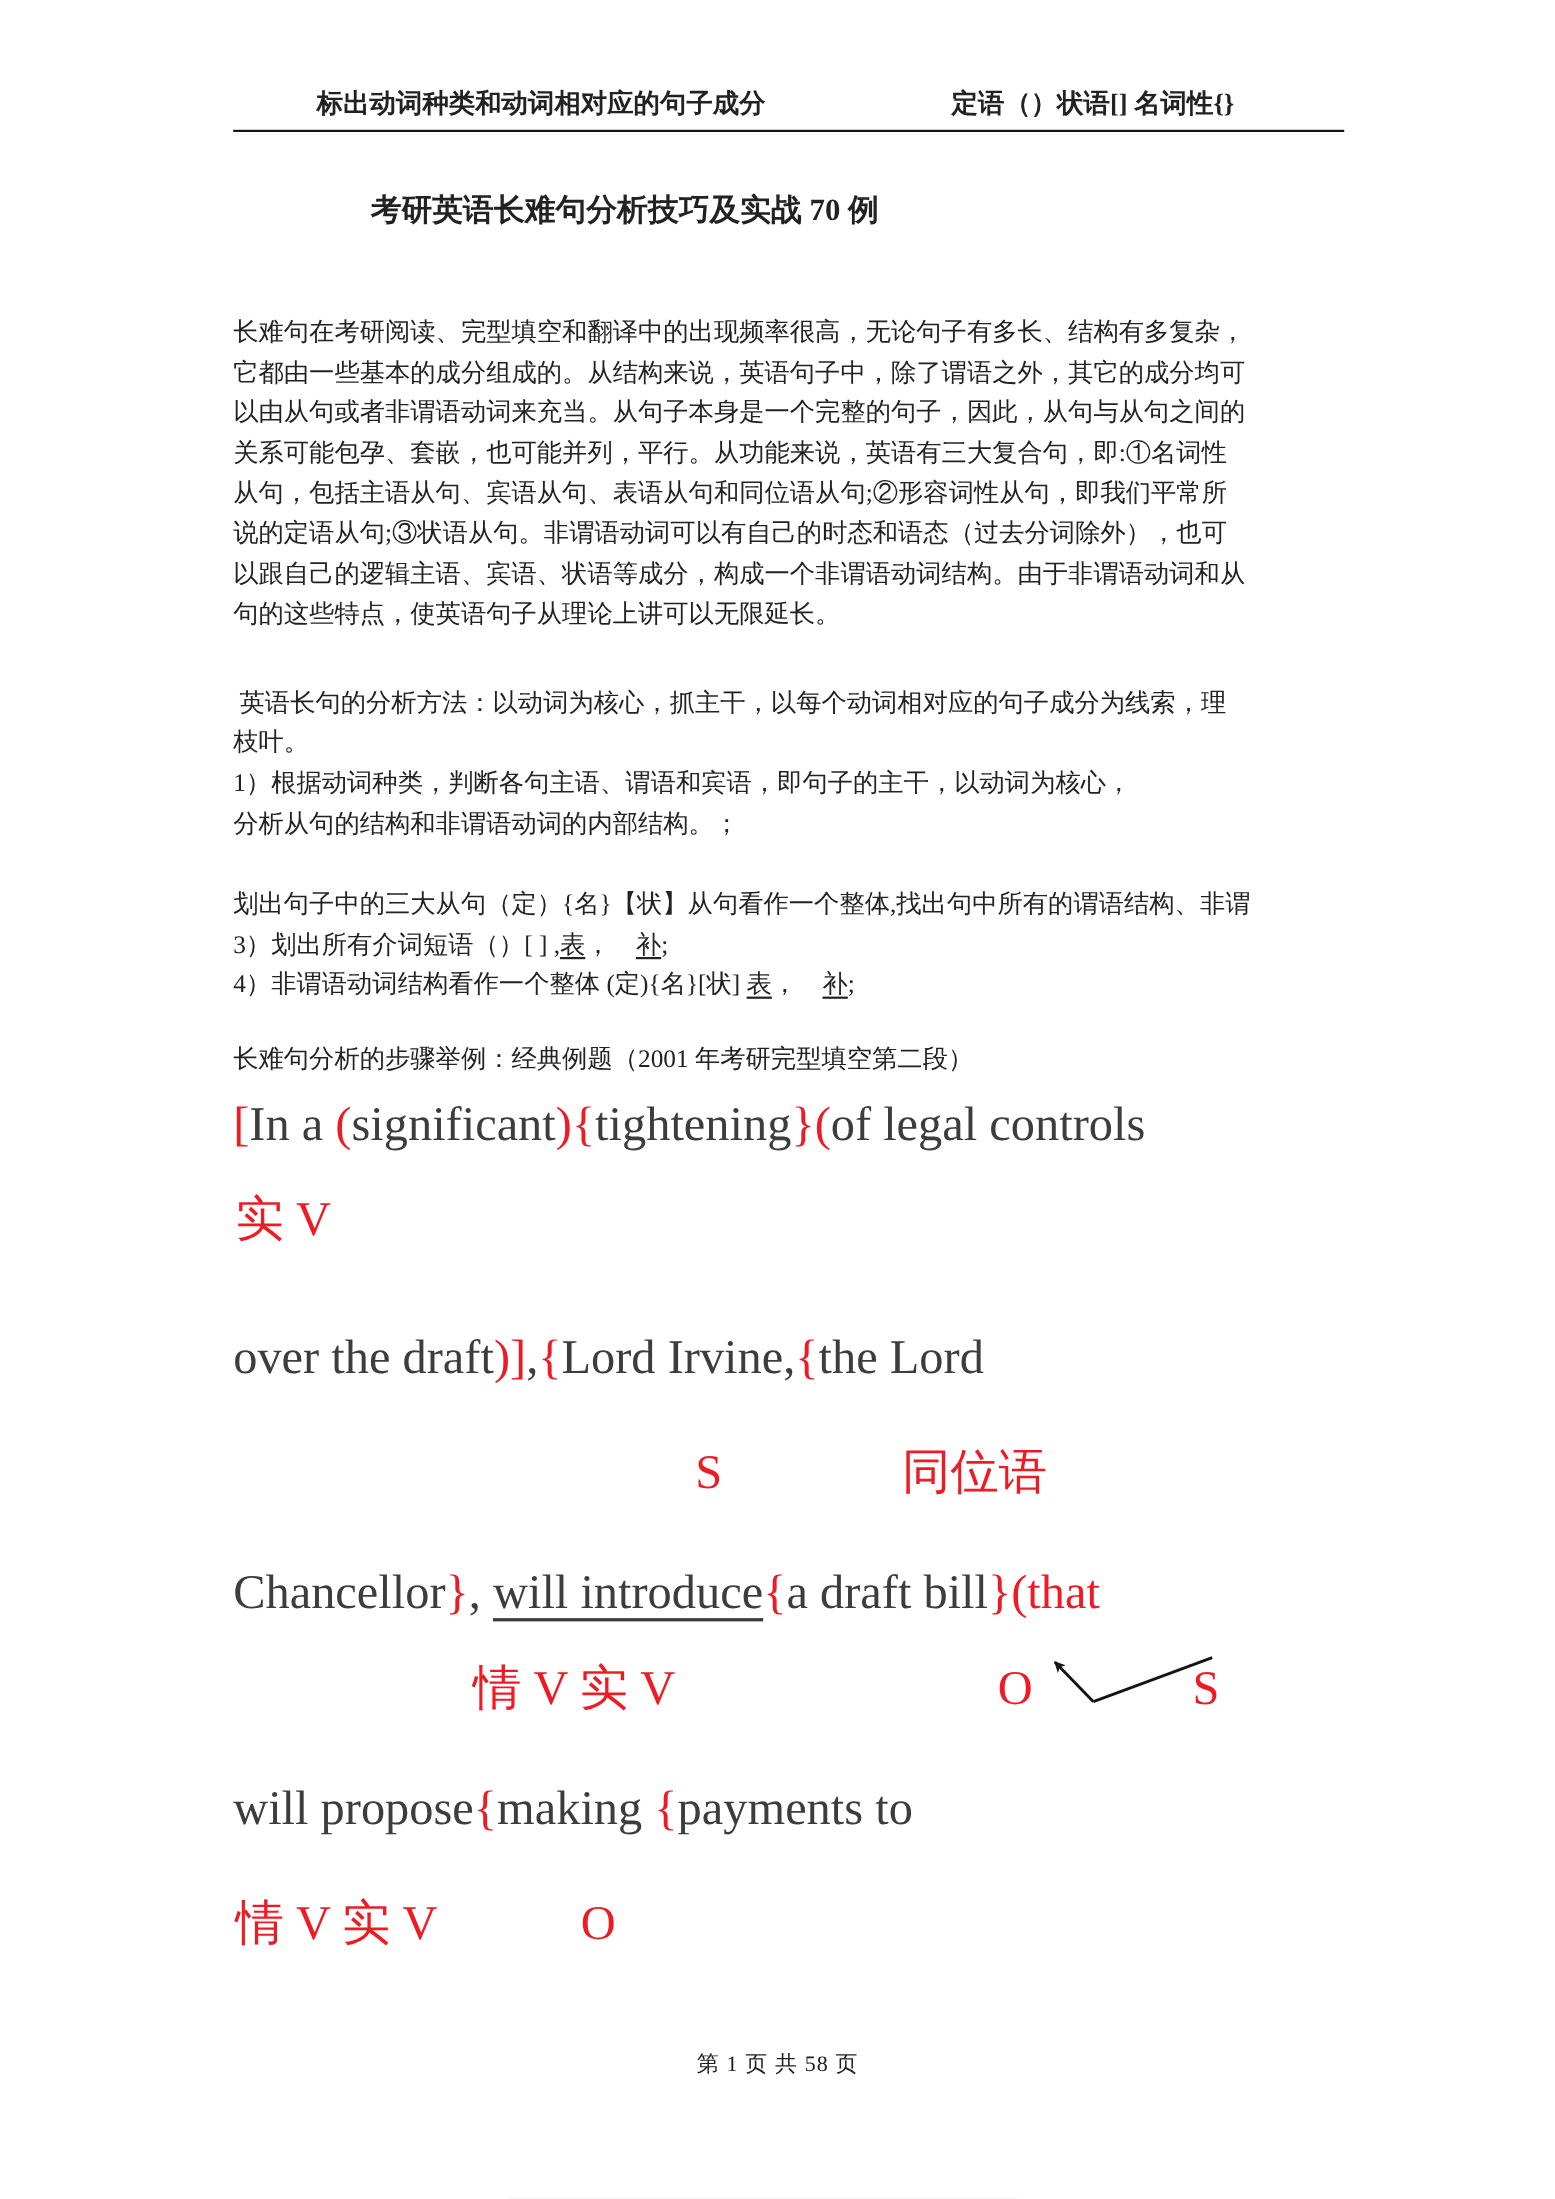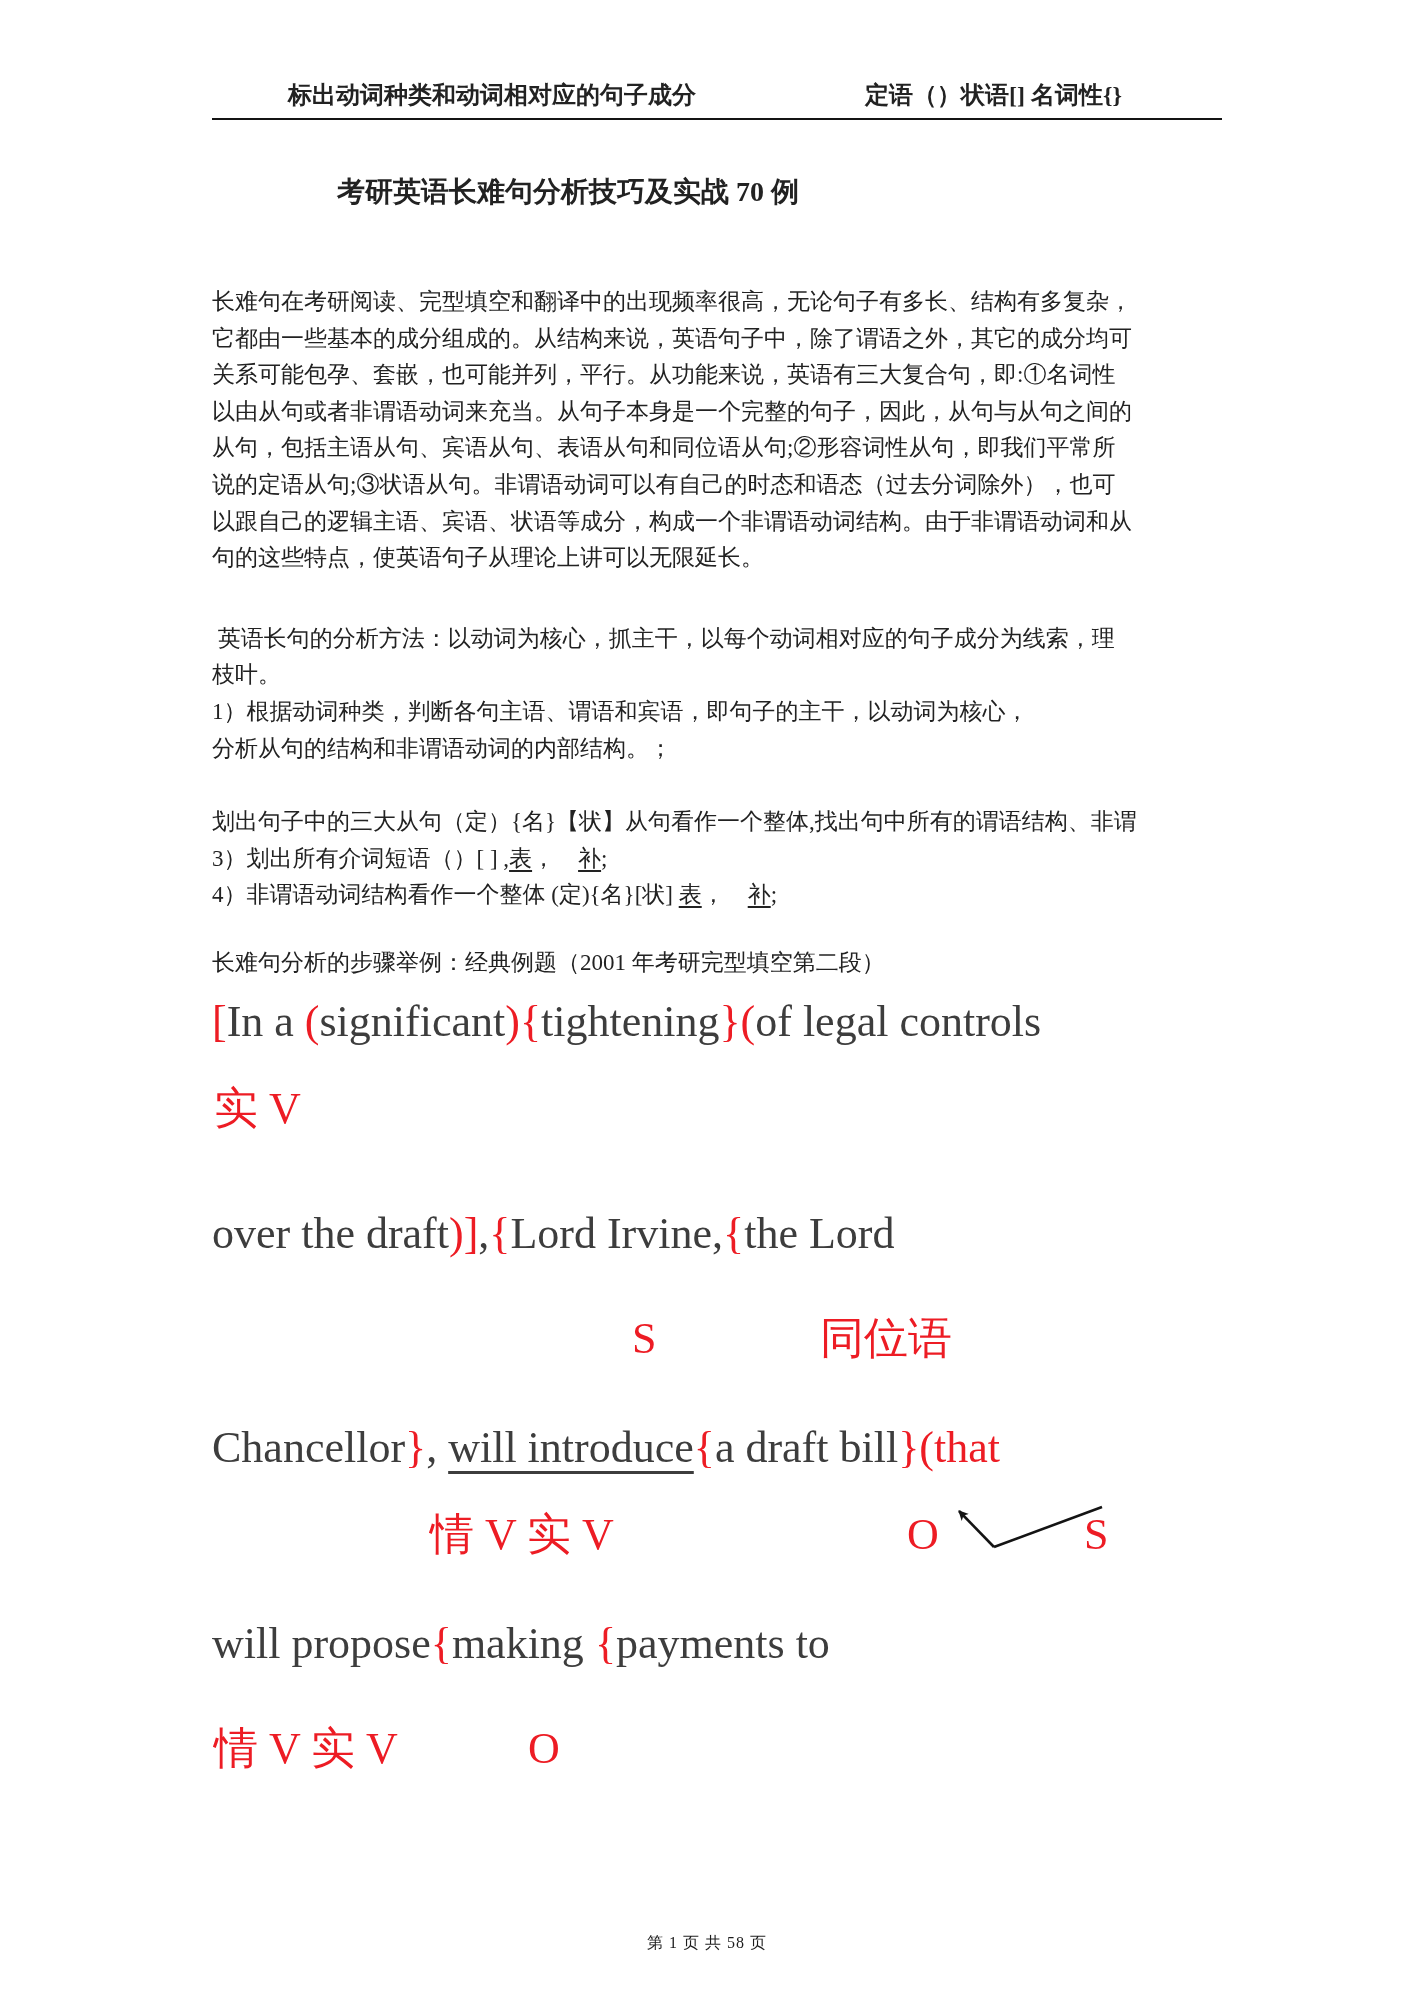--- a/index.html
+++ b/index.html
@@ -38,43 +38,43 @@
   .sb-en{ margin-top:54px; }
   .sb-anno{ margin-top:32px; }
   #sb > div:nth-child(1){ margin-top:11px; }
   #sb > div:nth-child(3){ margin-top:70px; }
   #sb > div:nth-child(4){ margin-top:50px; }
   #sb > div:nth-child(8){ margin-top:50px; }
   
   .arrow-svg{ position:absolute; left:935px; top:1490px; }
   
   .footer{
-    position:absolute; top:1933px; left:0; width:100%;
-    text-align:center; font-size:16px; color:#1c1c1c; letter-spacing:1px;
+    position:absolute; top:1863px; left:0; width:100%;
+    text-align:center; font-size:20px; color:#1c1c1c; letter-spacing:1px;
   }
 </style>
 </head>
 <body>
 
 <div class="page">
   <div class="content">
 
     <div class="hdr">
       <span class="hl">标出动词种类和动词相对应的句子成分</span>
       <span class="hr">定语（）状语[] 名词性{}</span>
     </div>
 
     <div class="title">考研英语长难句分析技巧及实战 70 例</div>
 
     <div id="paras">
         <div class="para">
           <div class="bline"><span>长难句在考研阅读、完型填空和翻译中的出现频率很高，无论句子有多长、结构有多复杂，</span></div>
           <div class="bline"><span>它都由一些基本的成分组成的。从结构来说，英语句子中，除了谓语之外，其它的成分均可</span></div>
+          <div class="bline"><span>以由从句或者非谓语动词来充当。从句子本身是一个完整的句子，因此，从句与从句之间的</span></div>
           <div class="bline"><span>关系可能包孕、套嵌，也可能并列，平行。从功能来说，英语有三大复合句，即:①名词性</span></div>
-          <div class="bline"><span>以由从句或者非谓语动词来充当。从句子本身是一个完整的句子，因此，从句与从句之间的</span></div>
           <div class="bline"><span>从句，包括主语从句、宾语从句、表语从句和同位语从句;②形容词性从句，即我们平常所</span></div>
           <div class="bline"><span>说的定语从句;③状语从句。非谓语动词可以有自己的时态和语态（过去分词除外），也可</span></div>
           <div class="bline"><span>以跟自己的逻辑主语、宾语、状语等成分，构成一个非谓语动词结构。由于非谓语动词和从</span></div>
           <div class="bline"><span>句的这些特点，使英语句子从理论上讲可以无限延长。</span></div>
         </div>
         <div class="para">
           <div class="bline"><span> 英语长句的分析方法：以动词为核心，抓主干，以每个动词相对应的句子成分为线索，理</span></div>
           <div class="bline"><span>枝叶。</span></div>
           <div class="bline"><span>1）根据动词种类，判断各句主语、谓语和宾语，即句子的主干，以动词为核心，</span></div>
           <div class="bline"><span>分析从句的结构和非谓语动词的内部结构。；</span></div>

